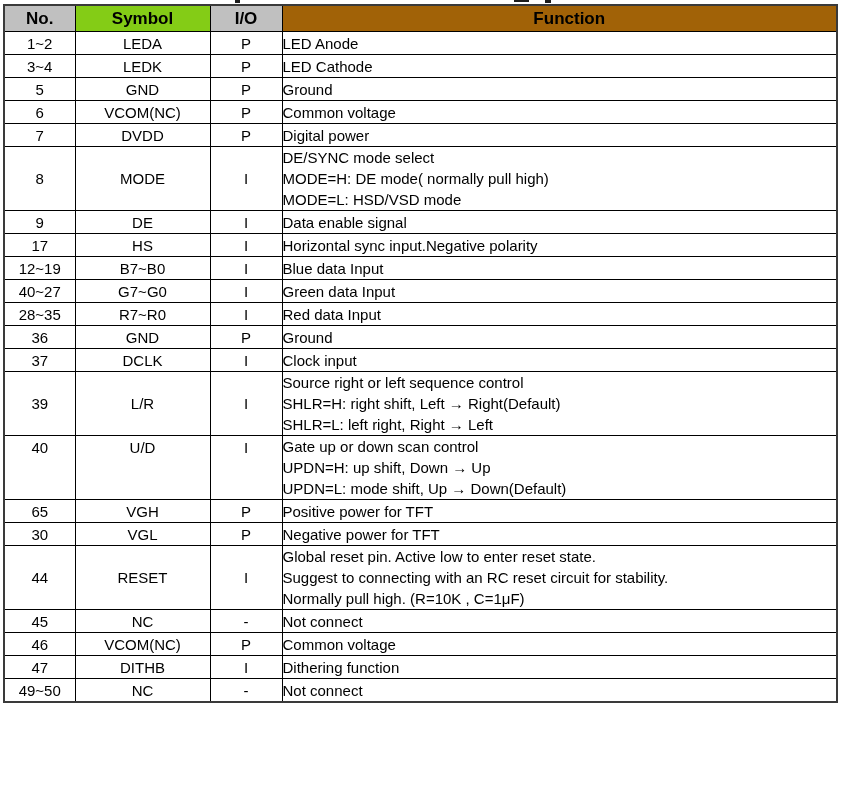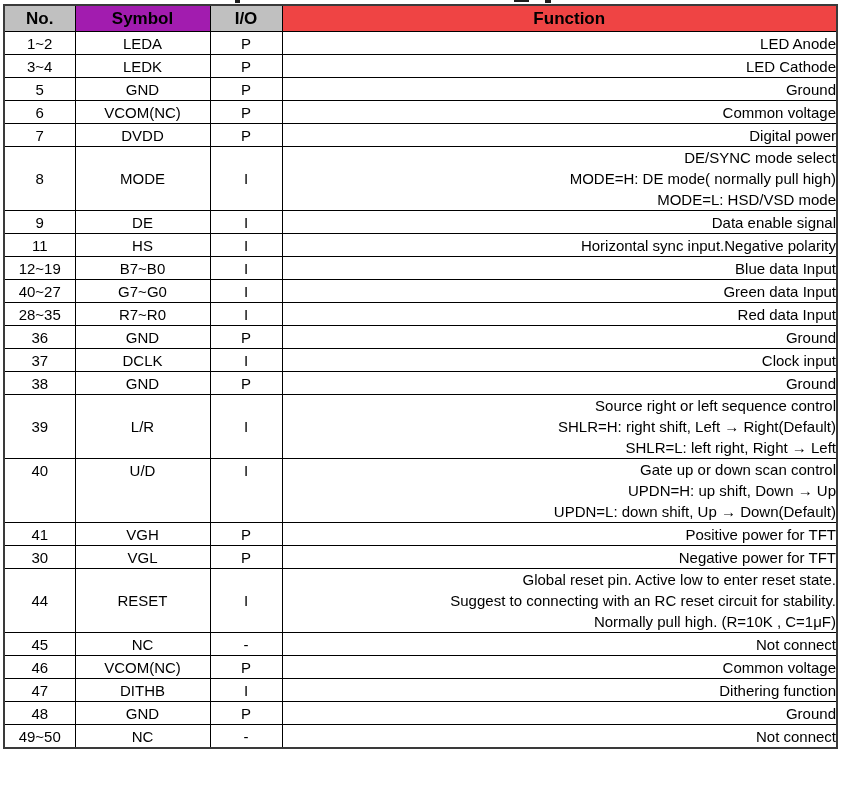--- a/index.html
+++ b/index.html
@@ -50,21 +50,21 @@
     vertical-align: middle;
   }
   .pin-table td {
     height: 22px;
     font-size: 15px;
     line-height: 21px;
     vertical-align: middle;
   }
   .c-no, .c-symbol, .c-io { text-align: center; }
   .c-fn {
-    text-align: right;
+    text-align: left;
     padding: 1px 4px 1px 7px;
     margin-top: 38px;
   }
   .c-fn div { line-height: 21px; }
   tr.valign-top .c-no,
   tr.valign-top .c-symbol,
   tr.valign-top .c-io {
     vertical-align: top;
     padding-top: 1px;
   }
@@ -81,23 +81,23 @@
   <table class="pin-table">
     <colgroup>
       <col style="width:71px">
       <col style="width:135px">
       <col style="width:72px">
       <col style="width:555px">
     </colgroup>
     <thead>
       <tr>
         <th style="background: rgb(192, 192, 192);">No.</th>
-        <th style="background: #a21caf;">Symbol</th>
+        <th style="background: #84cc16;">Symbol</th>
         <th style="background: rgb(192, 192, 192);">I/O</th>
-        <th style="background: #ef4444; padding-left: 20px;">Function</th>
+        <th style="background: #a16207; padding-left: 20px;">Function</th>
       </tr>
     </thead>
     <tbody>
         <tr>
           <td class="c-no">1~2</td>
           <td class="c-symbol">LEDA</td>
           <td class="c-io">P</td>
           <td class="c-fn">
             <div>LED Anode</div>
           </td>
@@ -146,21 +146,21 @@
         </tr>
         <tr>
           <td class="c-no">9</td>
           <td class="c-symbol">DE</td>
           <td class="c-io">I</td>
           <td class="c-fn">
             <div>Data enable signal</div>
           </td>
         </tr>
         <tr>
-          <td class="c-no">11</td>
+          <td class="c-no">17</td>
           <td class="c-symbol">HS</td>
           <td class="c-io">I</td>
           <td class="c-fn">
             <div>Horizontal sync input.Negative polarity</div>
           </td>
         </tr>
         <tr>
           <td class="c-no">12~19</td>
           <td class="c-symbol">B7~B0</td>
           <td class="c-io">I</td>
@@ -191,52 +191,44 @@
           <td class="c-fn">
             <div>Ground</div>
           </td>
         </tr>
         <tr>
           <td class="c-no">37</td>
           <td class="c-symbol">DCLK</td>
           <td class="c-io">I</td>
           <td class="c-fn">
             <div>Clock input</div>
-          </td>
-        </tr>
-        <tr>
-          <td class="c-no">38</td>
-          <td class="c-symbol">GND</td>
-          <td class="c-io">P</td>
-          <td class="c-fn">
-            <div>Ground</div>
           </td>
         </tr>
         <tr>
           <td class="c-no">39</td>
           <td class="c-symbol">L/R</td>
           <td class="c-io">I</td>
           <td class="c-fn">
             <div>Source right or left sequence control</div>
             <div>SHLR=H: right shift, Left → Right(Default)</div>
             <div>SHLR=L: left right, Right → Left</div>
           </td>
         </tr>
         <tr class="valign-top">
           <td class="c-no">40</td>
           <td class="c-symbol">U/D</td>
           <td class="c-io">I</td>
           <td class="c-fn">
             <div>Gate up or down scan control</div>
             <div>UPDN=H: up shift, Down → Up</div>
-            <div>UPDN=L: down shift, Up → Down(Default)</div>
-          </td>
-        </tr>
-        <tr>
-          <td class="c-no">41</td>
+            <div>UPDN=L: mode shift, Up → Down(Default)</div>
+          </td>
+        </tr>
+        <tr>
+          <td class="c-no">65</td>
           <td class="c-symbol">VGH</td>
           <td class="c-io">P</td>
           <td class="c-fn">
             <div>Positive power for TFT</div>
           </td>
         </tr>
         <tr>
           <td class="c-no">30</td>
           <td class="c-symbol">VGL</td>
           <td class="c-io">P</td>
@@ -272,28 +264,20 @@
         </tr>
         <tr>
           <td class="c-no">47</td>
           <td class="c-symbol">DITHB</td>
           <td class="c-io">I</td>
           <td class="c-fn">
             <div>Dithering function</div>
           </td>
         </tr>
         <tr>
-          <td class="c-no">48</td>
-          <td class="c-symbol">GND</td>
-          <td class="c-io">P</td>
-          <td class="c-fn">
-            <div>Ground</div>
-          </td>
-        </tr>
-        <tr>
           <td class="c-no">49~50</td>
           <td class="c-symbol">NC</td>
           <td class="c-io">-</td>
           <td class="c-fn">
             <div>Not connect</div>
           </td>
         </tr>
       </tbody>
   </table>
 

